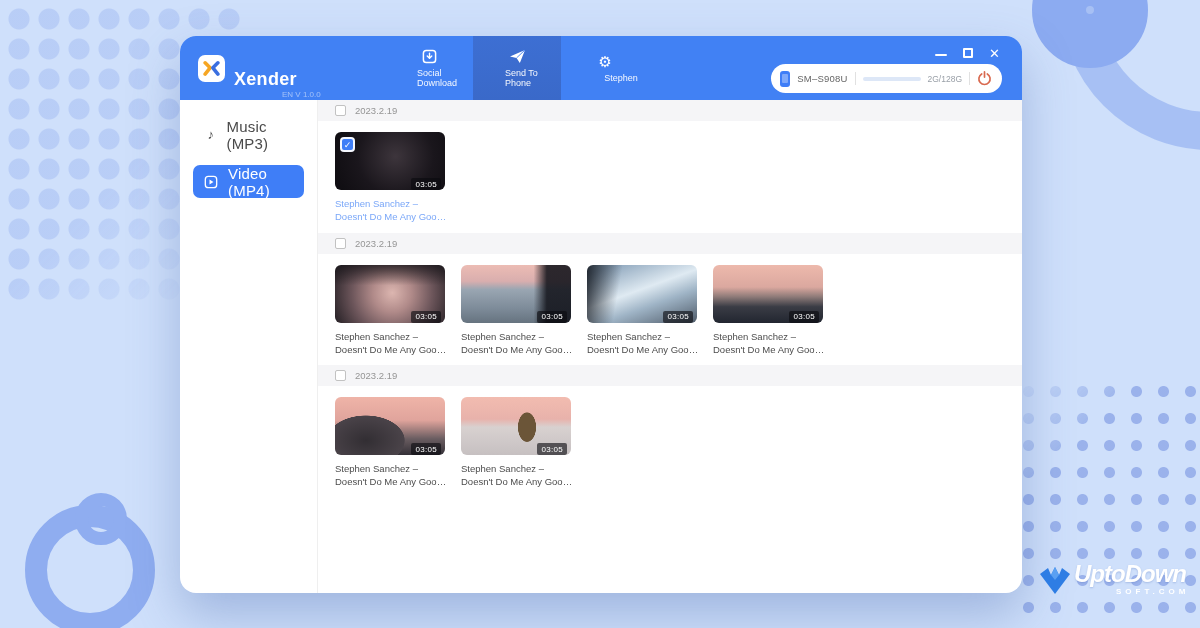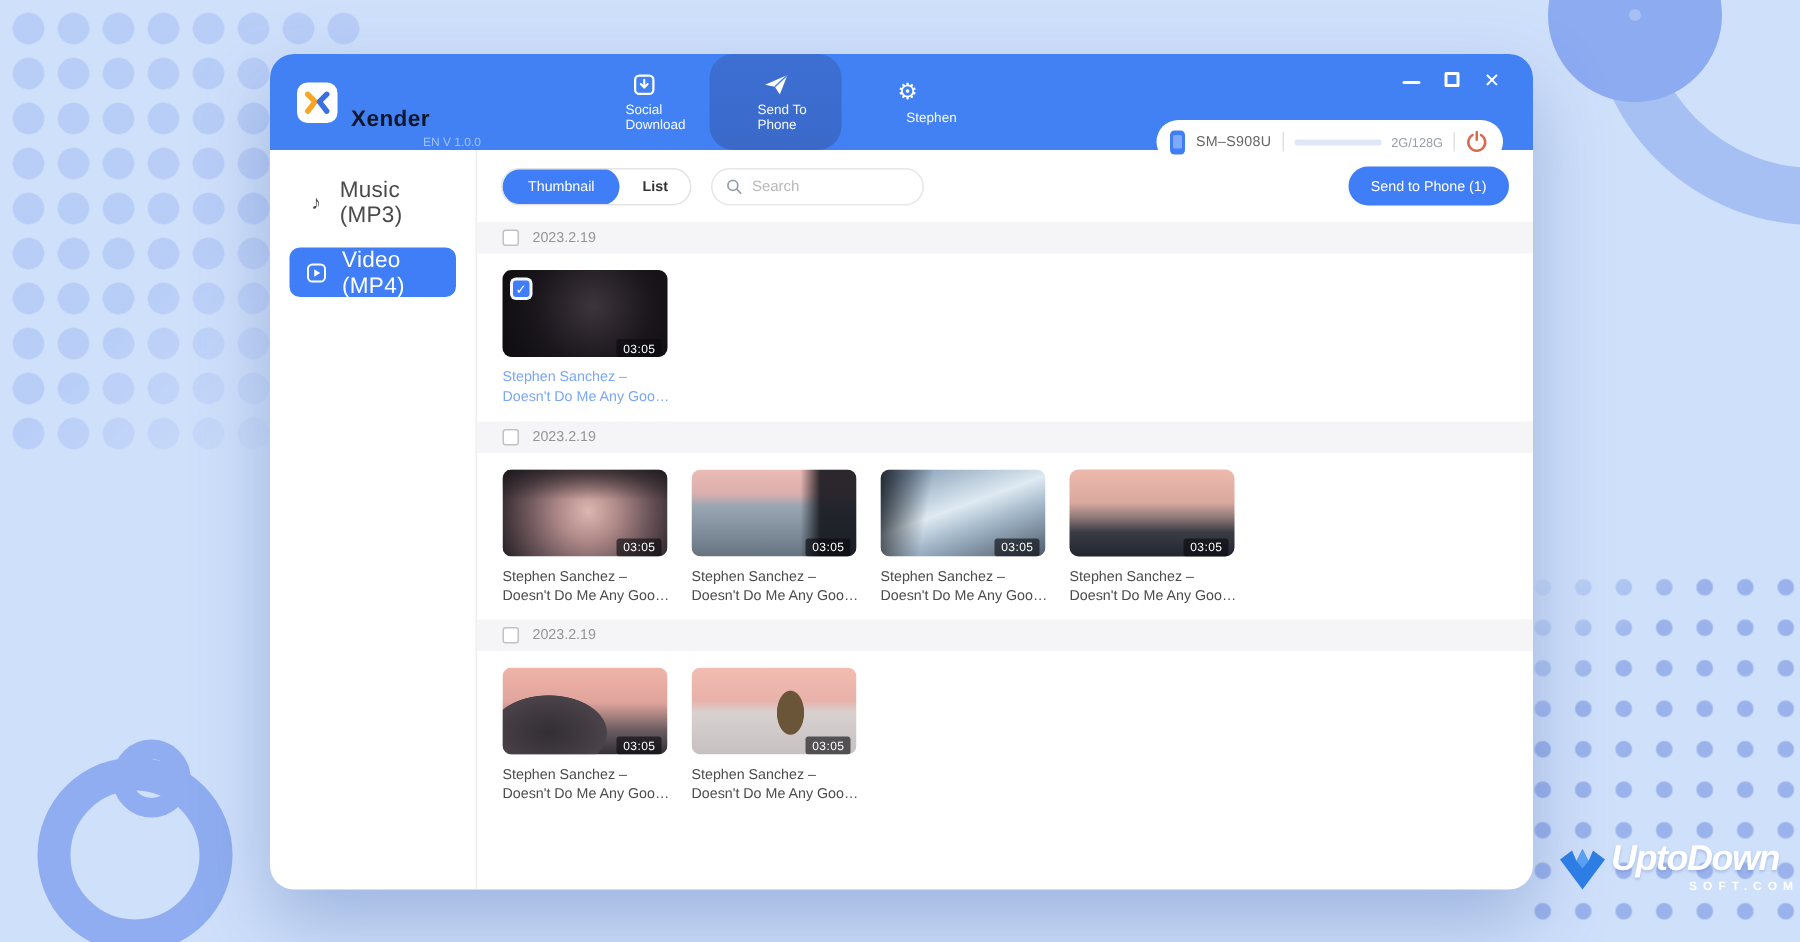--- a/index.html
+++ b/index.html
@@ -30,39 +30,39 @@
   .app-window { position:absolute; left:180px; top:36px; width:842px; height:557px;
     background:#ffffff; border-radius:16px; overflow:hidden;
     box-shadow:0 22px 50px rgba(70,100,170,.35); display:flex; flex-direction:column; }
 
   
   .titlebar { position:relative; height:64px; background:#4181f4; flex:none;
     display:flex; align-items:center; padding-left:18px; }
   .logo-box { width:27px; height:27px; background:#fff; border-radius:7px;
     display:flex; align-items:center; justify-content:center; margin-right:9px; flex:none; }
   .brand-col { display:flex; flex-direction:column; }
-  .brand-title { color:#0f172a; font-size:15px; font-weight:bold; letter-spacing:.3px; line-height:19px;margin-top:32px; }
+  .brand-title { color:#ffffff; font-size:18px; font-weight:bold; letter-spacing:.3px; line-height:19px;margin-top:32px; }
   .brand-version { color:rgba(255,255,255,.5); font-size:8px; margin-top:1px;margin-left:48px; }
 
   .nav { position:absolute; left:205px; top:0; height:100%; display:flex; }
   .nav-tab { width:88px; height:100%; display:flex; flex-direction:column; align-items:center;
     justify-content:center; gap:4px; color:#fff; cursor:pointer; }
-  .nav-tab.active { background:linear-gradient(180deg,#3d6fd3,#3a69c9);border-radius:16px; }
+  .nav-tab.active { background:linear-gradient(180deg,#3d6fd3,#3a69c9); }
   .nav-label { font-size:9px; color:rgba(255,255,255,.95);padding-left:32px; }
   .nav-ic { height:16px; display:flex; align-items:center; justify-content:center; }
   .gear-glyph { font-size:15px; line-height:15px; color:#fff; }
 
   .win-controls { position:absolute; right:22px; top:10px; display:flex; align-items:center; gap:16px; height:14px; }
   .wc { color:#fff; cursor:pointer; display:flex; align-items:center; justify-content:center; }
   .wc-min { width:12px; height:2px; background:#fff; border-radius:1px; margin-top:4px; }
   .wc-max { width:10px; height:10px; border:2px solid #fff; border-radius:1px; }
   .wc-close { font-size:13px; line-height:13px; }
 
   .device-pill { position:absolute; right:20px; top:28px; height:29px; background:#fff;
-    border-radius:15px; display:flex; align-items:center; padding:0 10px 0 9px; gap:7px;margin-top:16px; }
+    border-radius:15px; display:flex; align-items:center; padding:0 10px 0 9px; gap:7px; }
   .phone-ic { width:10px; height:16px; background:#3f7ef7; border-radius:3px; position:relative; flex:none; }
   .phone-ic::after { content:""; position:absolute; left:2px; top:3px; right:2px; bottom:4px;
     background:#7fa9fa; border-radius:1px; }
   .device-model { font-size:9.5px; color:#666; letter-spacing:.2px; }
   .pill-div { width:1px; height:13px; background:#e1e1e1; }
   .progress-track { width:58px; height:4px; background:#dde7f7; border-radius:2px; overflow:hidden; }
   .progress-fill { height:100%; background:#3f7ef7; border-radius:2px; }
   .storage-text { font-size:8.5px; color:#9aa0a8; }
   .power-ic { width:15px; height:15px; position:relative; cursor:pointer; }
 
@@ -129,21 +129,21 @@
         linear-gradient(180deg, #efb4a8 0%, #e0a49c 40%, #6a5d61 72%, #343037 100%); }
   .t7 { background:
         radial-gradient(ellipse 16px 26px at 60% 52%, #6b5538 0%, #6b5538 55%, rgba(107,85,56,0) 58%),
         linear-gradient(180deg, #f2bcb0 0%, #e8b2ab 38%, #d8d1d0 52%, #c6c0c1 100%); }
 
   
   .watermark { position:absolute; right:14px; bottom:28px; display:flex; align-items:flex-start; gap:2px; }
   .wm-text-wrap { position:relative; }
   .wm-name { color:#fff; font-size:24px; font-weight:bold; font-style:italic;
     letter-spacing:-1px; text-shadow:0 1px 2px rgba(90,120,190,.35); }
-  .wm-sub { position:absolute; left:52px; top:27px; color:#fff; font-size:8px;
+  .wm-sub { position:absolute; left:42px; top:27px; color:#fff; font-size:8px;
     font-weight:bold; letter-spacing:4px; }
 </style>
 </head>
 <body>
 
 <div class="stage">
   <div class="bg-dots-tl"></div>
   <div class="bg-dots-br"></div>
   <div class="ring ring-tr-2"></div>
   <div class="ring ring-tr-1"></div>
@@ -228,36 +228,20 @@
             <svg width="14" height="14" viewBox="0 0 16 16">
               <rect x="1.5" y="1.5" width="13" height="13" rx="3.5" stroke="#fff" stroke-width="1.5" fill="none"></rect>
               <path d="M6.3 5.2 L10.8 8 L6.3 10.8 Z" fill="#fff"></path>
             </svg>
           </span>
           <span class="side-label">Video  (MP4)</span>
         </div>
       </div>
 
       <div class="main">
-        <div class="toolbar">
-          <div class="view-toggle">
-            <span class="seg active">Thumbnail</span>
-            <span class="seg inactive">List</span>
-          </div>
-          <div class="search-box">
-            <span style="display:flex;">
-              <svg width="11" height="11" viewBox="0 0 12 12">
-                <circle cx="5" cy="5" r="3.6" stroke="#9aa0a8" stroke-width="1.3" fill="none"></circle>
-                <line x1="7.8" y1="7.8" x2="10.6" y2="10.6" stroke="#9aa0a8" stroke-width="1.3" stroke-linecap="round"></line>
-              </svg>
-            </span>
-            <input type="text" placeholder="Search" style="">
-          </div>
-          <button class="send-btn">Send to Phone  (1)</button>
-        </div>
 
         <div class="content">
 
           <div class="date-bar">
             <span class="date-cb"></span>
             <span class="date-text">2023.2.19</span>
           </div>
           <div class="cards-row">
             <div class="card">
               <div class="thumb t1">

